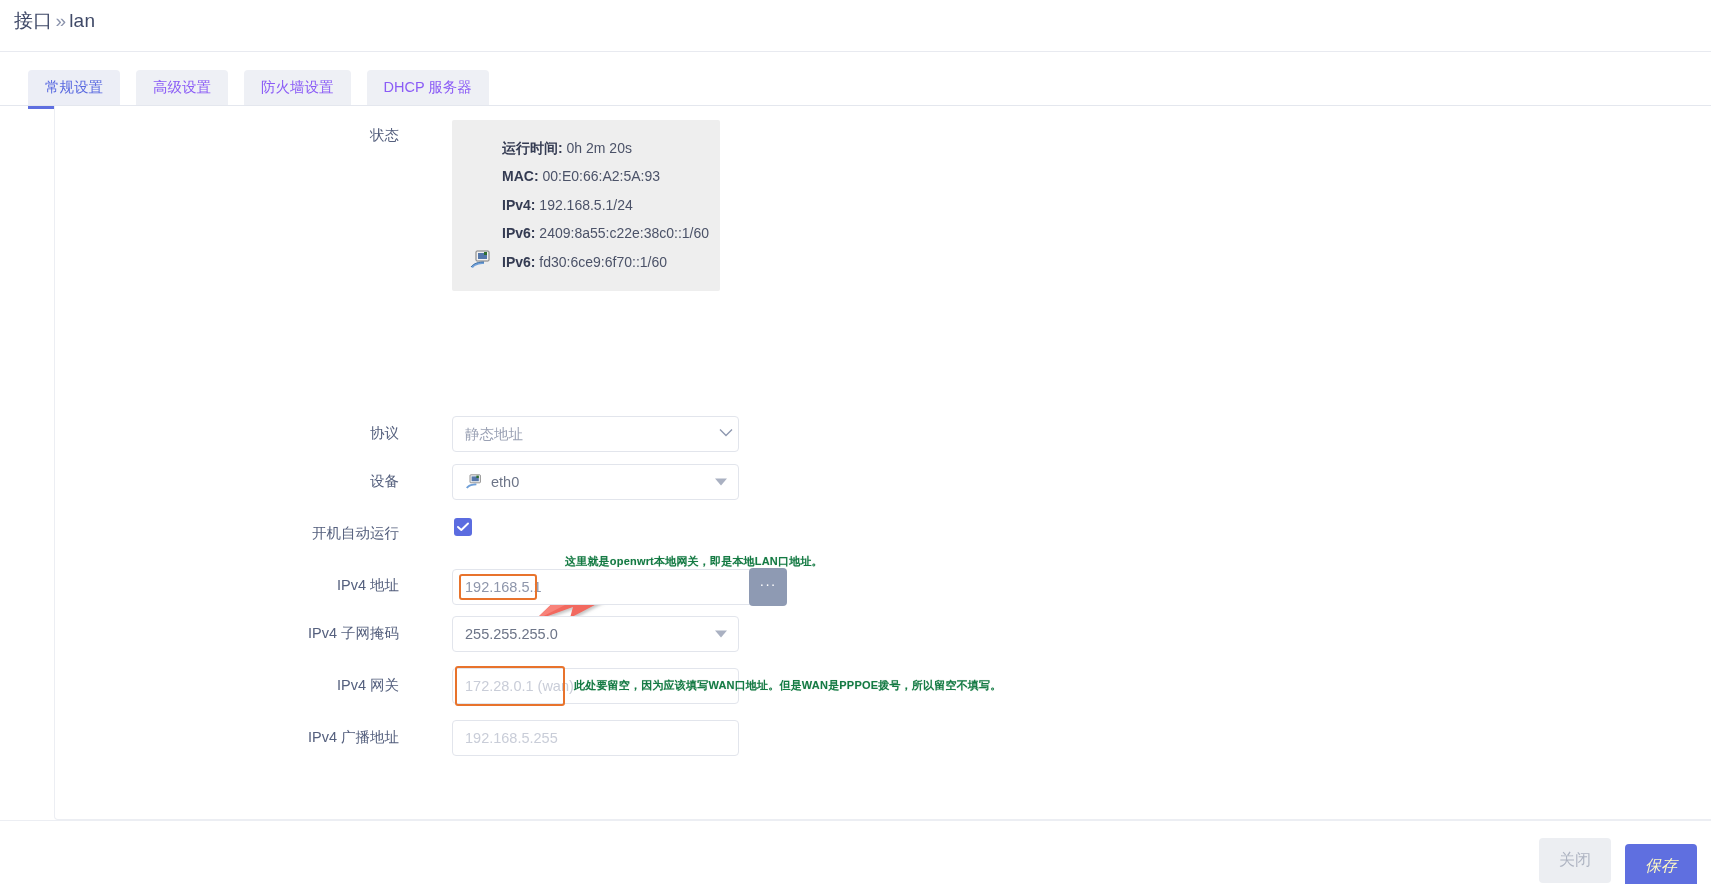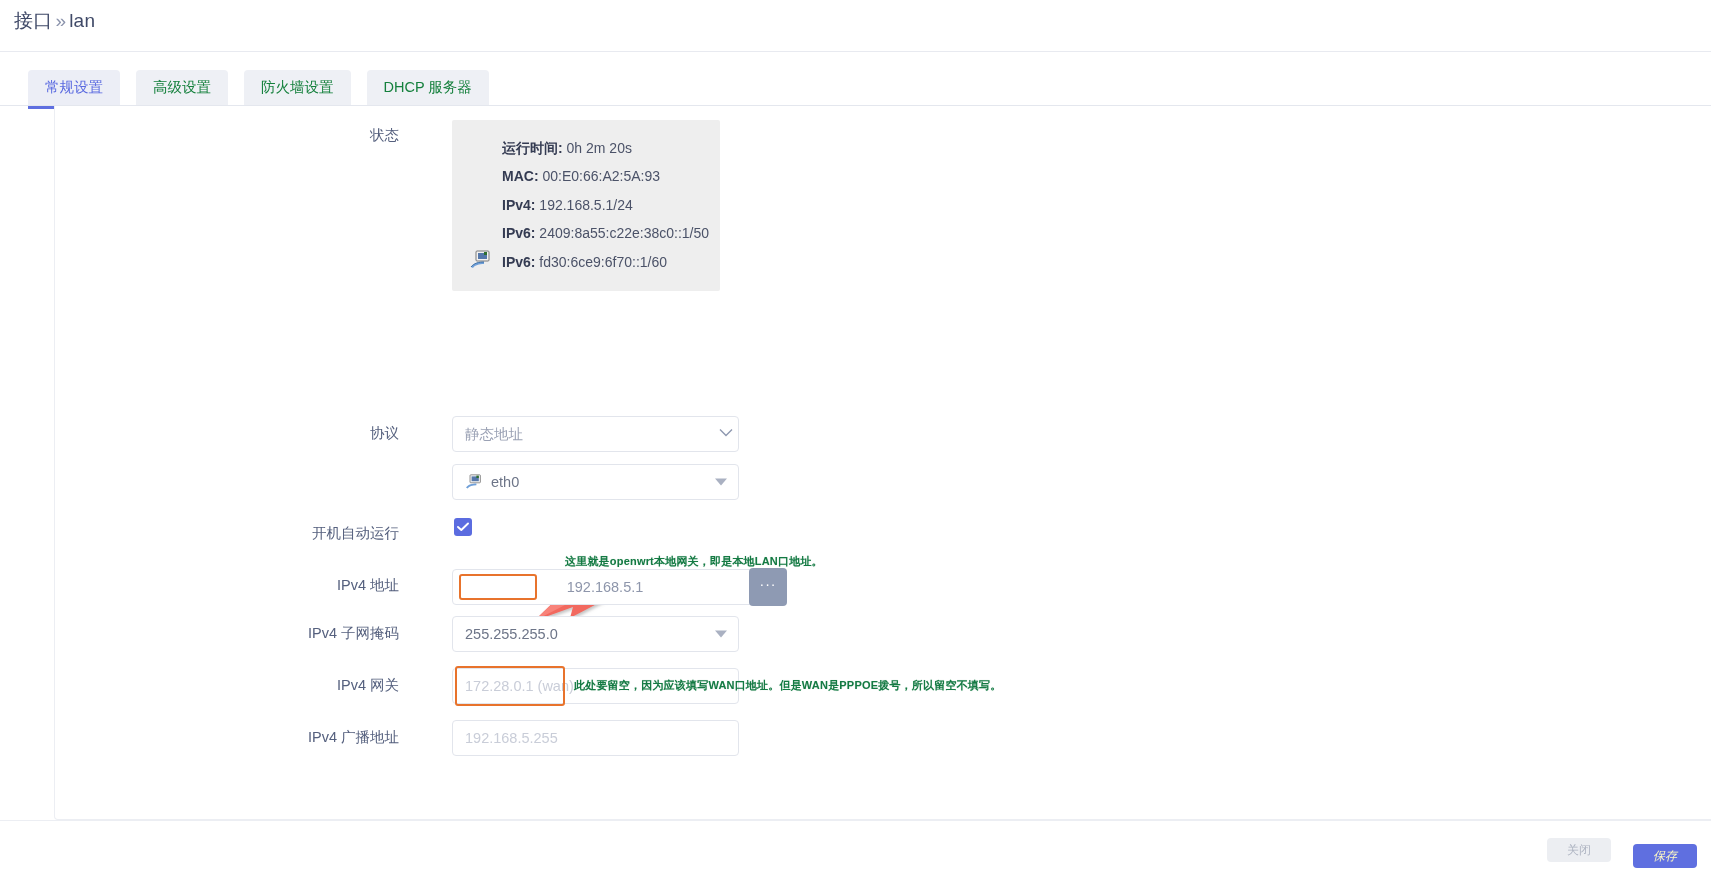--- a/index.html
+++ b/index.html
@@ -46,21 +46,21 @@
   .tabs-inner {
     position: absolute;
     left: 28px;
     top: 18px;
     display: flex;
     align-items: flex-end;
     gap: 16px;
   }
   .tab {
     background: #eef0f5;
-    color: #15803d;
+    color: #8b5cf6;
     font-size: 14.5px;
     padding: 9px 17px 10px 17px;
     border-radius: 4px 4px 0 0;
     position: relative;
     white-space: nowrap;
     line-height: 1.15;
   }
   .tab.active {
     background: #eceef6;
     color: #5a6ae0;
@@ -247,23 +247,23 @@
   .footer {
     position: absolute;
     left: 0; right: 0;
     top: 820px;
     height: 64px;
     background: #ffffff;
     border-top: 1px solid #eceef3;
   }
   .btn {
     position: absolute;
-    height: 24px;
+    height: 45px;
     border-radius: 4px;
-    font-size: 12px;
+    font-size: 16px;
     display: flex;
     align-items: center;
     justify-content: center;
     padding: 0 20px;
     min-width: 62px;
   }
   .btn-close {
     background: #eceef2;
     color: #aeb4c2;
     right: 100px;
@@ -307,35 +307,36 @@
           <rect x="8" y="3" width="9" height="6" fill="#5577aa"></rect>
           <rect x="14" y="2" width="3" height="3" fill="#2f6f2f"></rect>
           <path d="M1 17 C4 13, 9 12, 14 12 L14 14 C9 14, 5 15, 3 18 Z" fill="#6f9fd8"></path>
           <path d="M1 17 C4 13, 9 12, 14 12" fill="none" stroke="#3b6ea5" stroke-width="1"></path>
         </svg>
       </div>
       <div class="status-lines">
         <div class="status-line"><b>运行时间:</b> <span>0h 2m 20s</span></div>
         <div class="status-line"><b>MAC:</b> <span>00:E0:66:A2:5A:93</span></div>
         <div class="status-line"><b>IPv4:</b> <span>192.168.5.1/24</span></div>
-        <div class="status-line"><b>IPv6:</b> <span>2409:8a55:c22e:38c0::1/50</span></div>
+        <div class="status-line"><b>IPv6:</b> <span>2409:8a55:c22e:38c0::1/60</span></div>
         <div class="status-line"><b>IPv6:</b> <span>fd30:6ce9:6f70::1/60</span></div>
       </div>
     </div>
 
     <div class="lbl" style="left:14px; top:318px;">协议</div>
     <select class="select-native" style="left:397px; top:310px;">
       <option>静态地址</option>
     </select>
     <div class="sel-arrow" style="left:664px; top:322px;">
       <svg width="14" height="9" viewBox="0 0 14 9">
           <path d="M1 1.5 L7 7.5 L13 1.5" fill="none" stroke="#8e98b0" stroke-width="1.4"></path>
         </svg>
     </div>
 
+    <div class="lbl" style="left:14px; top:366px;">设备</div>
     <div class="field" style="left:397px; top:358px; width:287px;">
       <span class="dev-icon">
         <svg width="18" height="16" viewBox="0 0 22 20">
           <rect x="6" y="1" width="13" height="10" rx="1" fill="#f2f2f2" stroke="#7a7a7a" stroke-width="1"></rect>
           <rect x="8" y="3" width="9" height="6" fill="#5577aa"></rect>
           <rect x="14" y="2" width="3" height="3" fill="#2f6f2f"></rect>
           <path d="M1 17 C4 13, 9 12, 14 12 L14 14 C9 14, 5 15, 3 18 Z" fill="#6f9fd8"></path>
         </svg>
       </span>
       <span>eth0</span>
@@ -357,21 +358,21 @@
           <feDropShadow dx="1.5" dy="2" stdDeviation="1.6" flood-color="#888" flood-opacity="0.5"></feDropShadow>
         </filter>
       </defs>
       <g filter="url(#ashadow)">
         <path d="M148 3 L60 49 L63 38 L24 52 L52 25 L55 36 L143 -3 Z" fill="#f2695e"></path>
         <path d="M24 52 L52 25 L55 36 Z" fill="#f8837a"></path>
       </g>
     </svg>
 
     <div class="lbl" style="left:14px; top:470px;">IPv4 地址</div>
-    <div class="field" style="left:397px; top:463px; width:306px;justify-content:center;">
+    <div class="field" style="left:397px; top:463px; width:306px;">
       <span style="color:#8e96ab;">192.168.5.1</span>
     </div>
     <div class="hl-box" style="left:404px; top:468px; width:78px; height:26px;"></div>
     <div class="ellipsis-btn" style="left:694px; top:462px;">
       <span>···</span>
     </div>
 
     <div class="lbl" style="left:14px; top:518px;">IPv4 子网掩码</div>
     <div class="field" style="left:397px; top:510px; width:287px;">
       <span>255.255.255.0</span>

